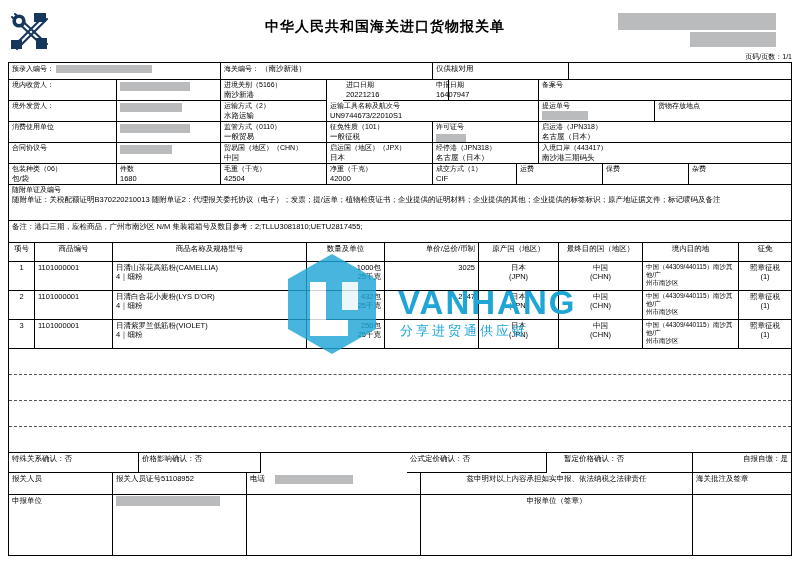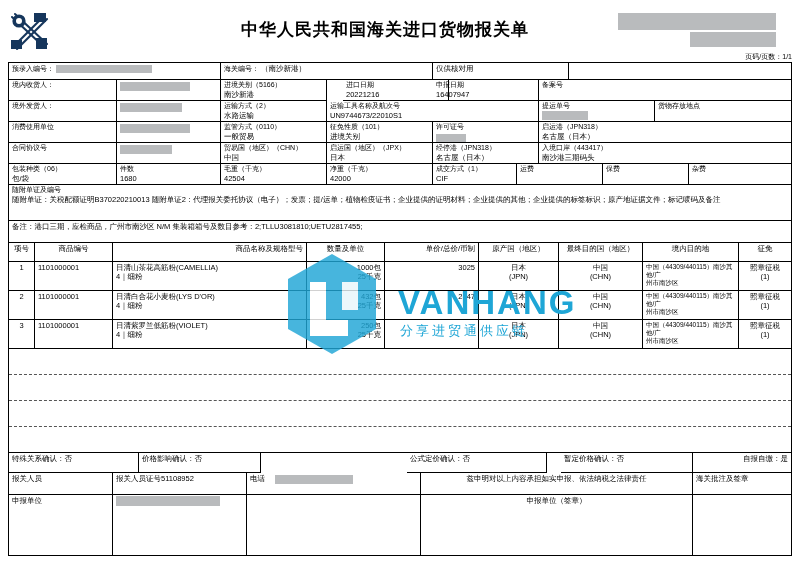--- a/index.html
+++ b/index.html
@@ -15,21 +15,21 @@
   }
   .sheet { position:absolute; left:0; top:0; width:800px; height:565px; }
 
   
   .logo {
     position:absolute; left:8px; top:10px; width:42px; height:42px;
   }
   .doc-title {
     position:absolute; left:150px; top:18px; width:470px;
     text-align:center;
-    font-size:17px; font-weight:bold; letter-spacing:1px;
+    font-size:14px; font-weight:bold; letter-spacing:1px;
     font-family:"Liberation Serif", serif;
   }
   .redact {
     background:#b9bbbd;
     display:inline-block;
   }
   .title-redact { position:absolute; left:618px; top:13px; width:158px; height:17px; }
   .title-redact2 { position:absolute; left:690px; top:32px; width:86px; height:15px; }
   .page-of { position:absolute; right:8px; top:52px; font-size:7px; }
 
@@ -165,21 +165,21 @@
     </div>
     <div class="cell" style="left:108px; top:59px; width:104px; height:21px;">
       <span class="rb" style="width:70px; height:9px;"></span>
     </div>
     <div class="cell twoline" style="left:212px; top:59px; width:106px; height:21px;">
       <span class="lbl">监管方式（0110）</span>
       <span class="val">一般贸易</span>
     </div>
     <div class="cell twoline" style="left:318px; top:59px; width:106px; height:21px;">
       <span class="lbl">征免性质（101）</span>
-      <span class="val">进境关别</span>
+      <span class="val">一般征税</span>
     </div>
     <div class="cell twoline" style="left:424px; top:59px; width:106px; height:21px;">
       <span class="lbl">许可证号</span>
       <span class="rb" style="width:30px; height:8px; margin-top:2px;"></span>
     </div>
     <div class="cell nb twoline" style="left:530px; top:59px; width:252px; height:21px;">
       <span class="lbl">启运港（JPN318）</span>
       <span class="val">名古屋（日本）</span>
     </div>
 
@@ -240,21 +240,21 @@
       <div class="lbl">随附单证及编号</div>
       <div class="val" style="margin-top:0px;">随附单证：关税配额证明B370220210013 随附单证2：代理报关委托协议（电子）；发票；提/运单；植物检疫证书；企业提供的证明材料；企业提供的其他；企业提供的标签标识；原产地证据文件；标记唛码及备注</div>
     </div>
 
     <div class="cell nb" style="left:0; top:158px; width:782px; height:22px;">
       <span class="val">备注：</span><span class="val">港口三期，应检商品，广州市南沙区 N/M  集装箱箱号及数目参考：2;TLLU3081810;UETU2817455;</span>
     </div>
 
     <div class="cell center" style="left:0; top:180px; width:26px; height:19px;">项号</div>
     <div class="cell center" style="left:26px; top:180px; width:78px; height:19px;">商品编号</div>
-    <div class="cell center" style="left:104px; top:180px; width:194px; height:19px;text-align:right;">商品名称及规格型号</div>
+    <div class="cell center" style="left:104px; top:180px; width:194px; height:19px;">商品名称及规格型号</div>
     <div class="cell center" style="left:298px; top:180px; width:78px; height:19px;">数量及单位</div>
     <div class="cell center" style="left:376px; top:180px; width:94px; height:19px;text-align:right;">单价/总价/币制</div>
     <div class="cell center" style="left:470px; top:180px; width:80px; height:19px;">原产国（地区）</div>
     <div class="cell center" style="left:550px; top:180px; width:84px; height:19px;">最终目的国（地区）</div>
     <div class="cell center" style="left:634px; top:180px; width:96px; height:19px;">境内目的地</div>
     <div class="cell nb center" style="left:730px; top:180px; width:52px; height:19px;">征免</div>
 
     <div class="cell center" style="left:0; top:199px; width:26px; height:29px;"><span>1</span></div>
     <div class="cell" style="left:26px; top:199px; width:78px; height:29px;"><span>1101000001</span></div>
     <div class="cell" style="left:104px; top:199px; width:194px; height:29px;">

